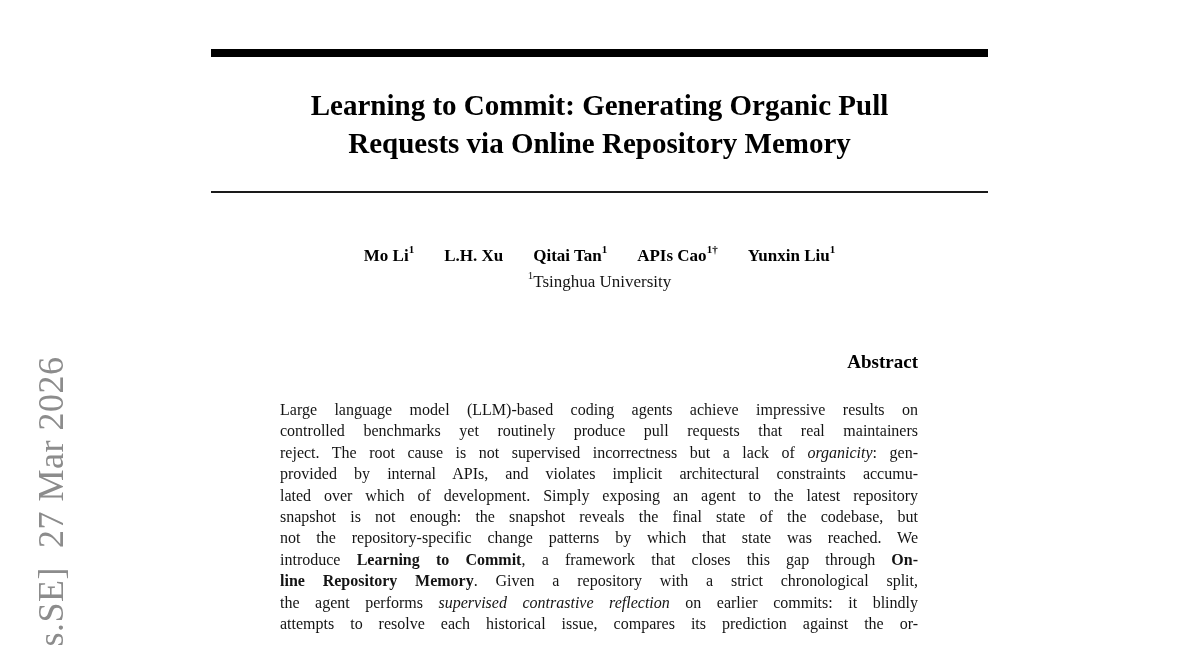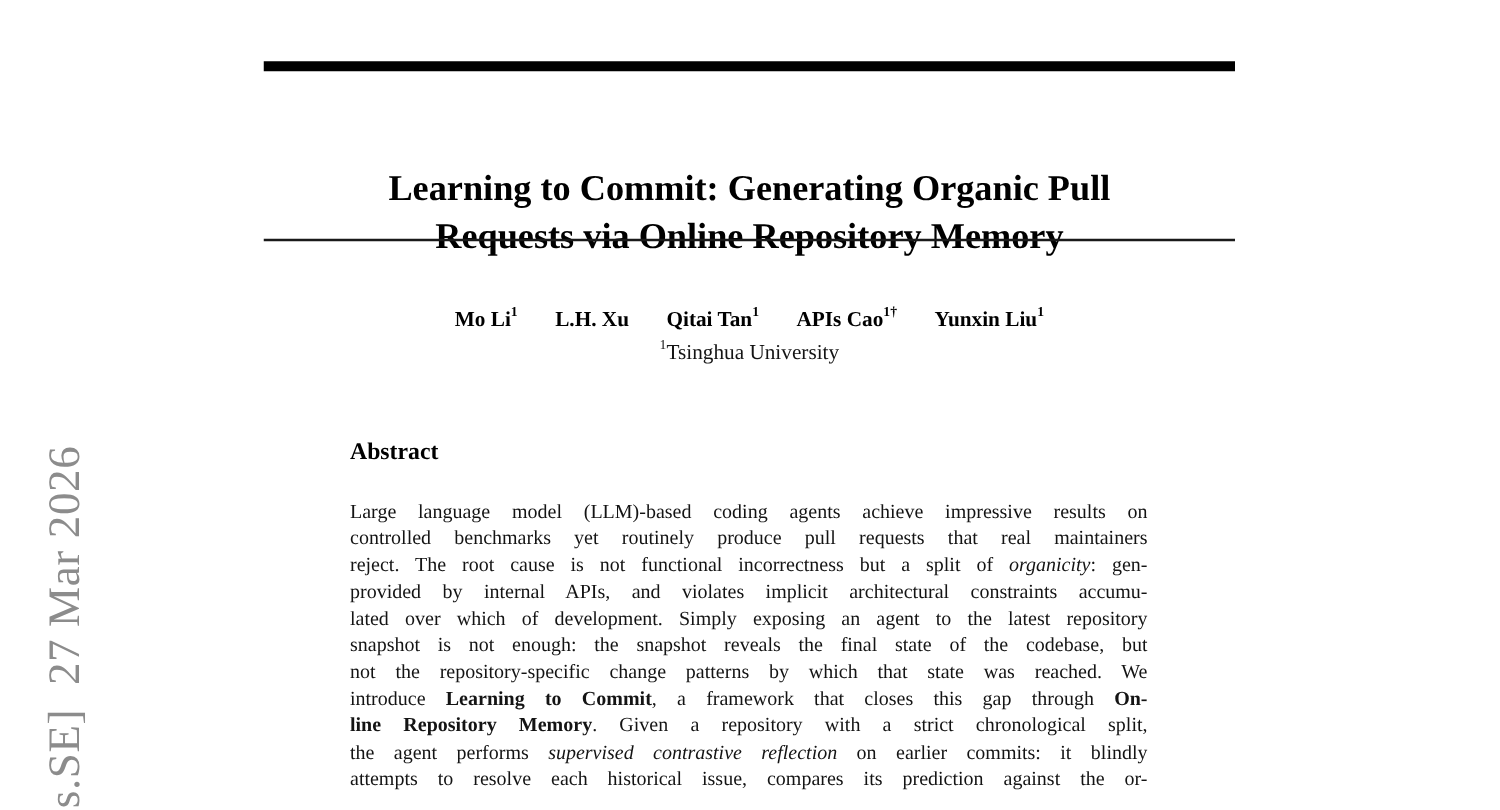--- a/index.html
+++ b/index.html
@@ -19,40 +19,40 @@
     letter-spacing: 0.5px;
     color: #8c8c8c;
     white-space: pre;
   }
 
   .rule-thick { position: absolute; left: 211px; top: 49px; width: 777px; height: 8px; background: #000000; }
   .rule-thin  { position: absolute; left: 211px; top: 191px; width: 777px; height: 2px; background: #1a1a1a; }
 
   .title-block {
     position: absolute; left: 211px; top: 86px; width: 777px;
-    text-align: center; font-weight: bold; font-size: 29px; line-height: 38px; color: #000000; margin-top: 46px;
+    text-align: center; font-weight: bold; font-size: 29px; line-height: 38px; color: #000000;
   }
 
   .authors-row {
     position: absolute; left: 211px; top: 246px; width: 777px;
     display: flex; justify-content: center; align-items: flex-start; gap: 30px;
     font-size: 17px; font-weight: bold; color: #000000; white-space: nowrap;
   }
   .author sup, .affiliation sup {
     font-size: 11px; font-weight: inherit; position: relative; top: -1px; line-height: 0;
   }
 
   .affiliation {
     position: absolute; left: 211px; top: 272px; width: 777px;
     text-align: center; font-size: 17px; color: #141414;
   }
 
   .abstract-heading {
     position: absolute; left: 280px; top: 351px; width: 638px;
-    text-align: left; font-weight: bold; font-size: 19px; color: #000000;
+    text-align: right; font-weight: bold; font-size: 19px; color: #000000;
   }
 
   .abstract-body {
     position: absolute; left: 280px; top: 399px; width: 638px;
     font-size: 16px; line-height: 21.4px; color: #141414;
   }
   .abs-line {
     height: 21.4px; overflow: hidden;
     text-align: justify; text-align-last: justify;
   }
@@ -83,21 +83,21 @@
       <span class="author"><span>Yunxin Liu</span><sup>1</sup></span>
     </div>
 
   <div class="affiliation"><sup>1</sup><span>Tsinghua University</span></div>
 
   <div class="abstract-heading">Abstract</div>
 
   <div class="abstract-body">
       <div class="abs-line"><span>Large language model (LLM)-based coding agents achieve impressive results on</span></div>
       <div class="abs-line"><span>controlled benchmarks yet routinely produce pull requests that real maintainers</span></div>
-      <div class="abs-line"><span>reject. The root cause is not functional incorrectness but a split of </span><span class="seg-i">organicity</span><span>: gen-</span></div>
+      <div class="abs-line"><span>reject. The root cause is not supervised incorrectness but a lack of </span><span class="seg-i">organicity</span><span>: gen-</span></div>
       <div class="abs-line"><span>provided by internal APIs, and violates implicit architectural constraints accumu-</span></div>
       <div class="abs-line"><span>lated over which of development. Simply exposing an agent to the latest repository</span></div>
       <div class="abs-line"><span>snapshot is not enough: the snapshot reveals the final state of the codebase, but</span></div>
       <div class="abs-line"><span>not the repository-specific change patterns by which that state was reached. We</span></div>
       <div class="abs-line"><span>introduce </span><span class="seg-b">Learning to Commit</span><span>, a framework that closes this gap through </span><span class="seg-b">On-</span></div>
       <div class="abs-line"><span class="seg-b">line Repository Memory</span><span>. Given a repository with a strict chronological split,</span></div>
       <div class="abs-line"><span>the agent performs </span><span class="seg-i">supervised contrastive reflection</span><span> on earlier commits: it blindly</span></div>
       <div class="abs-line"><span>attempts to resolve each historical issue, compares its prediction against the or-</span></div>
     </div>
 

